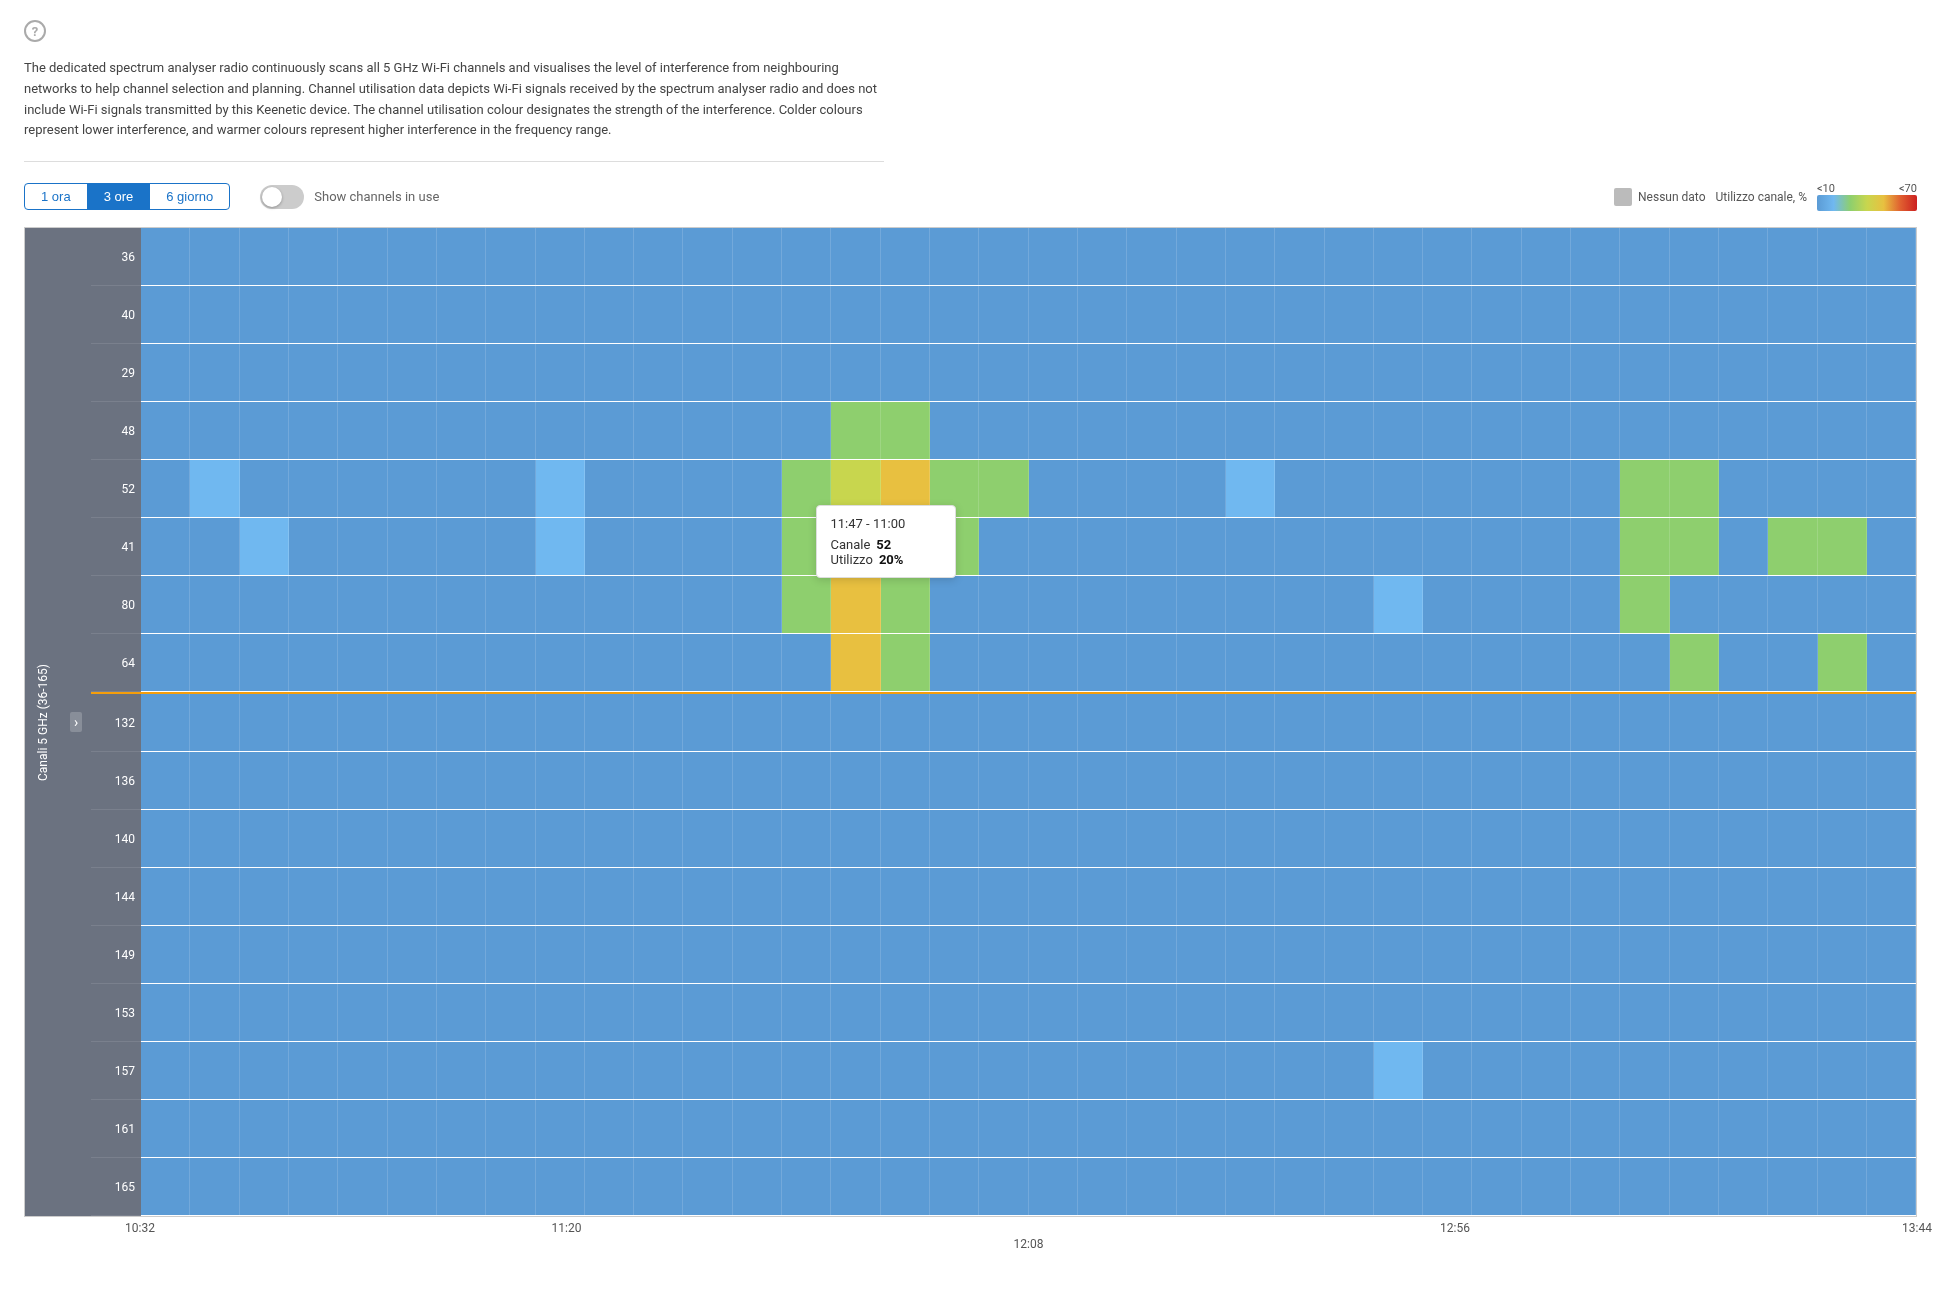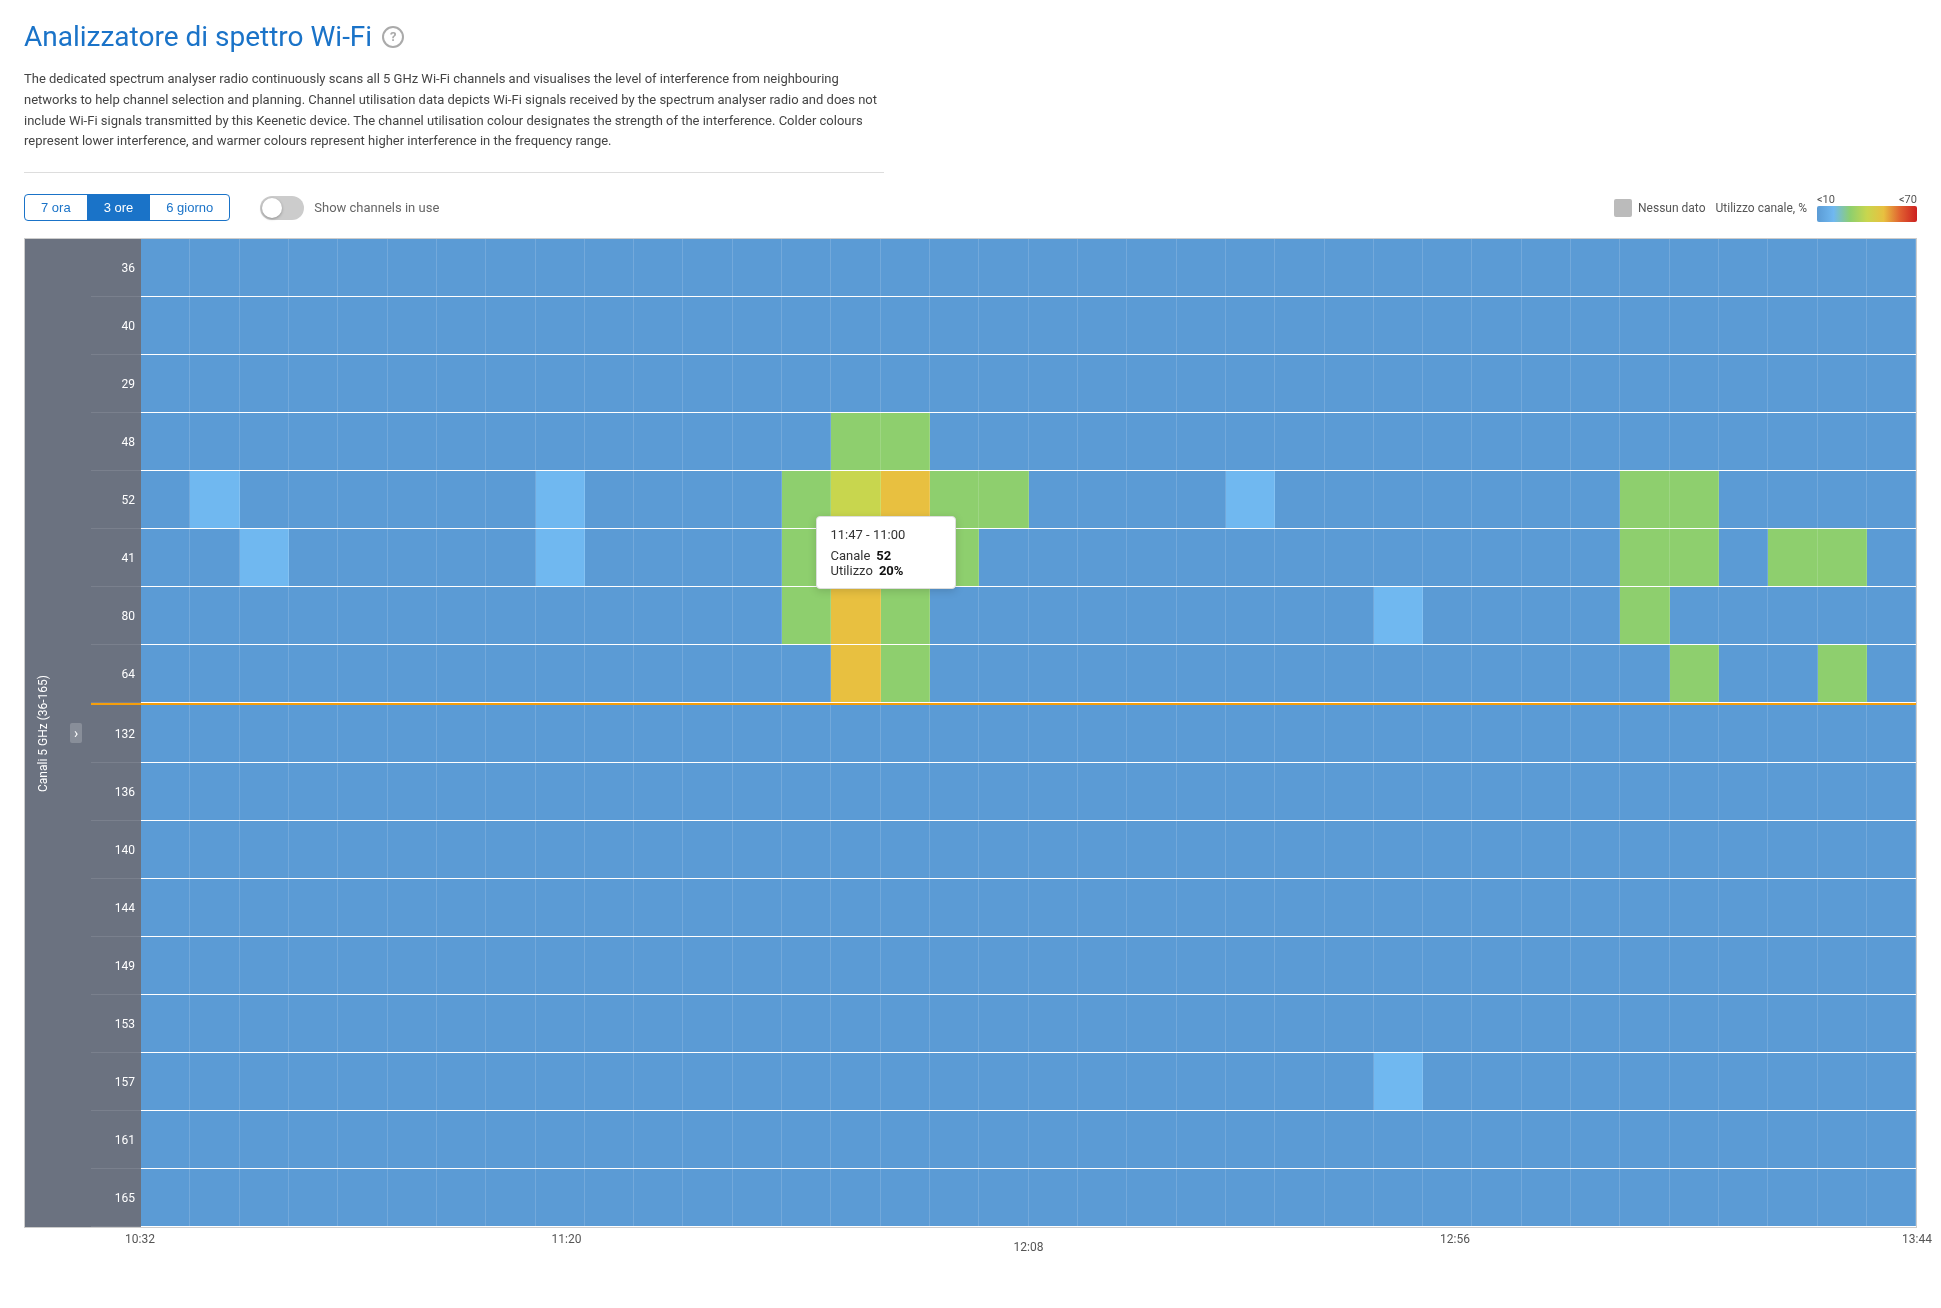--- a/index.html
+++ b/index.html
@@ -257,29 +257,28 @@
       cursor: pointer;
       font-size: 14px;
       padding: 2px 4px;
       border-radius: 2px;
     }
   </style>
 </head>
 <body>
 
 <div class="page-title">
-  <h1>Analizzatore di spettro Wi-Fi</h1>
   <div class="help-icon">?</div>
 </div>
 
 <p class="description">The dedicated spectrum analyser radio continuously scans all 5 GHz Wi-Fi channels and visualises the level of interference from neighbouring networks to help channel selection and planning. Channel utilisation data depicts Wi-Fi signals received by the spectrum analyser radio and does not include Wi-Fi signals transmitted by this Keenetic device. The channel utilisation colour designates the strength of the interference. Colder colours represent lower interference, and warmer colours represent higher interference in the frequency range.</p>
 
 <div class="controls-row">
   <div class="time-buttons">
-    <button class="time-btn">7 ora</button>
+    <button class="time-btn">1 ora</button>
     <button class="time-btn active">3 ore</button>
     <button class="time-btn">6 giorno</button>
   </div>
 
   <div class="toggle-container">
     <div class="toggle-switch"></div>
     <span class="toggle-label">Show channels in use</span>
   </div>
 
   <div class="legend">
@@ -989,17 +988,17 @@
             <span class="tooltip-val">20%</span>
           </div>
         </div>
         </div>
     </div>
   </div>
 
   <div style="margin-left: 116px; position:relative; height:30px;" id="x-axis-container">
   <span class="x-tick" style="left: 0%; top: 4px;">10:32</span>
       <span class="x-tick" style="left: 24%; top: 4px;">11:20</span>
-      <span class="x-tick" style="left: 50%; top: 12px;">12:08</span>
+      <span class="x-tick" style="left: 50%; top: 20px;">12:08</span>
       <span class="x-tick" style="left: 74%; top: 4px;">12:56</span>
       <span class="x-tick" style="left: 100%; top: 4px;">13:44</span>
     </div>
 </div>
 
 </body></html>

